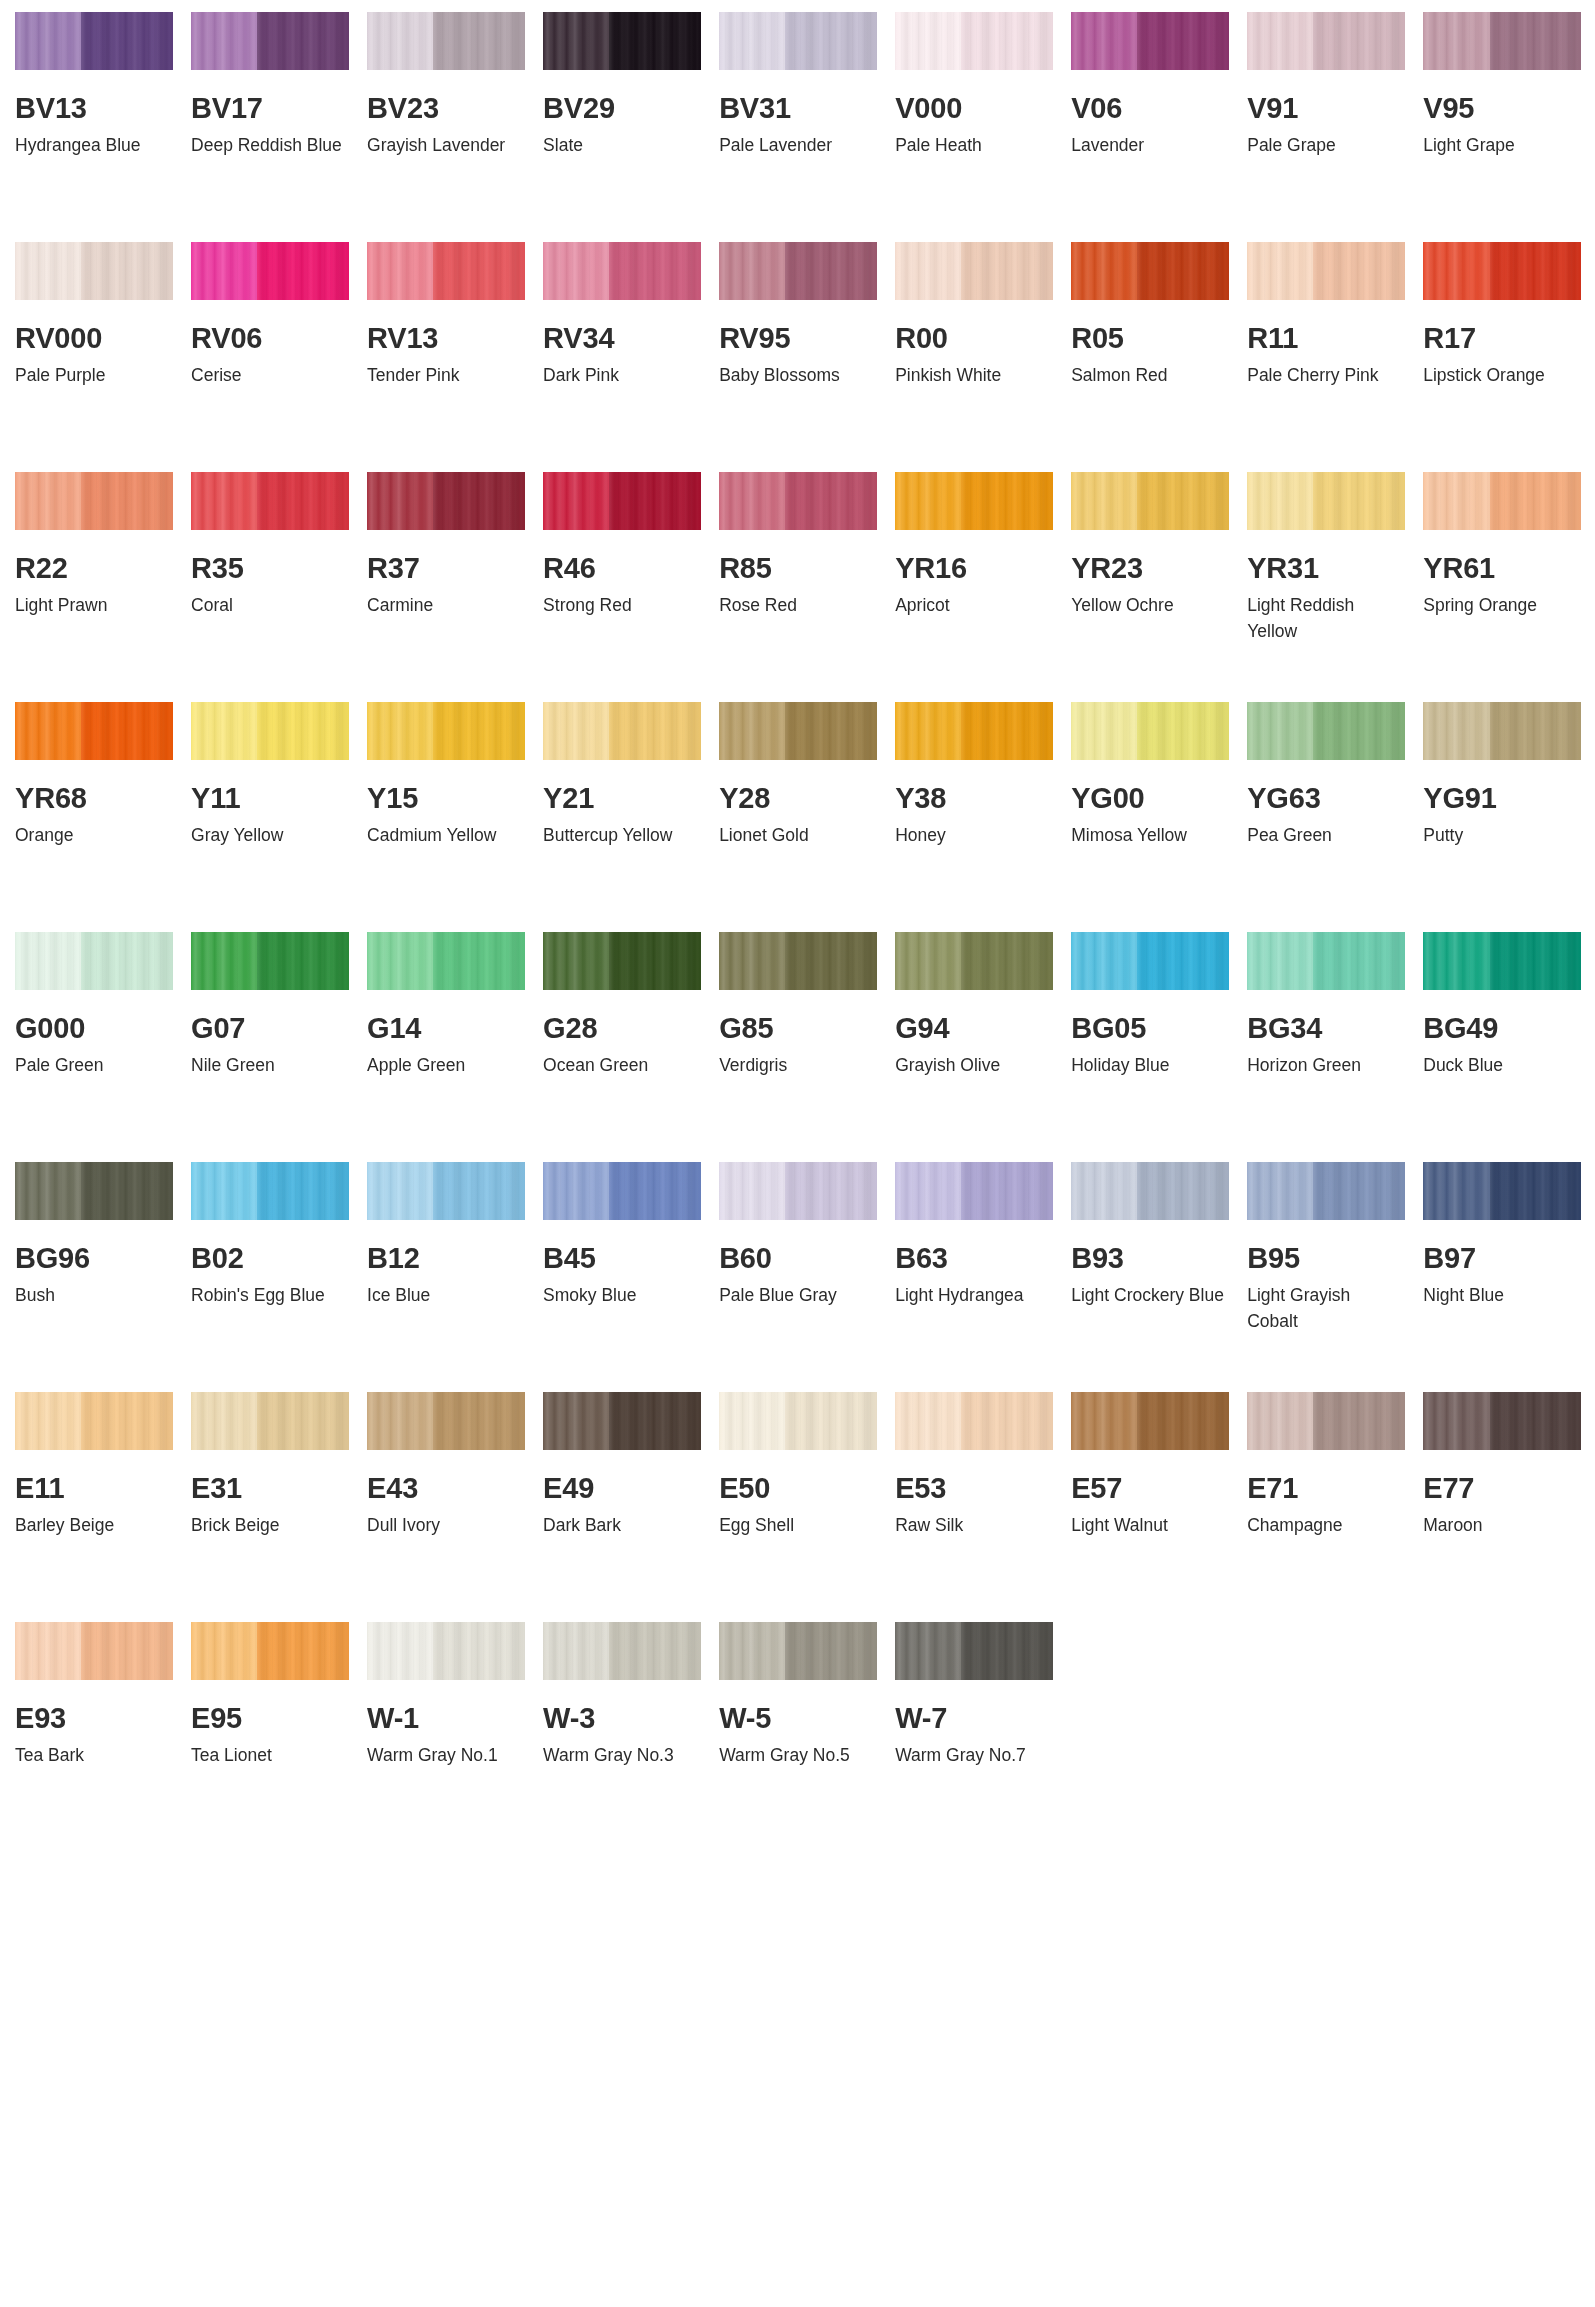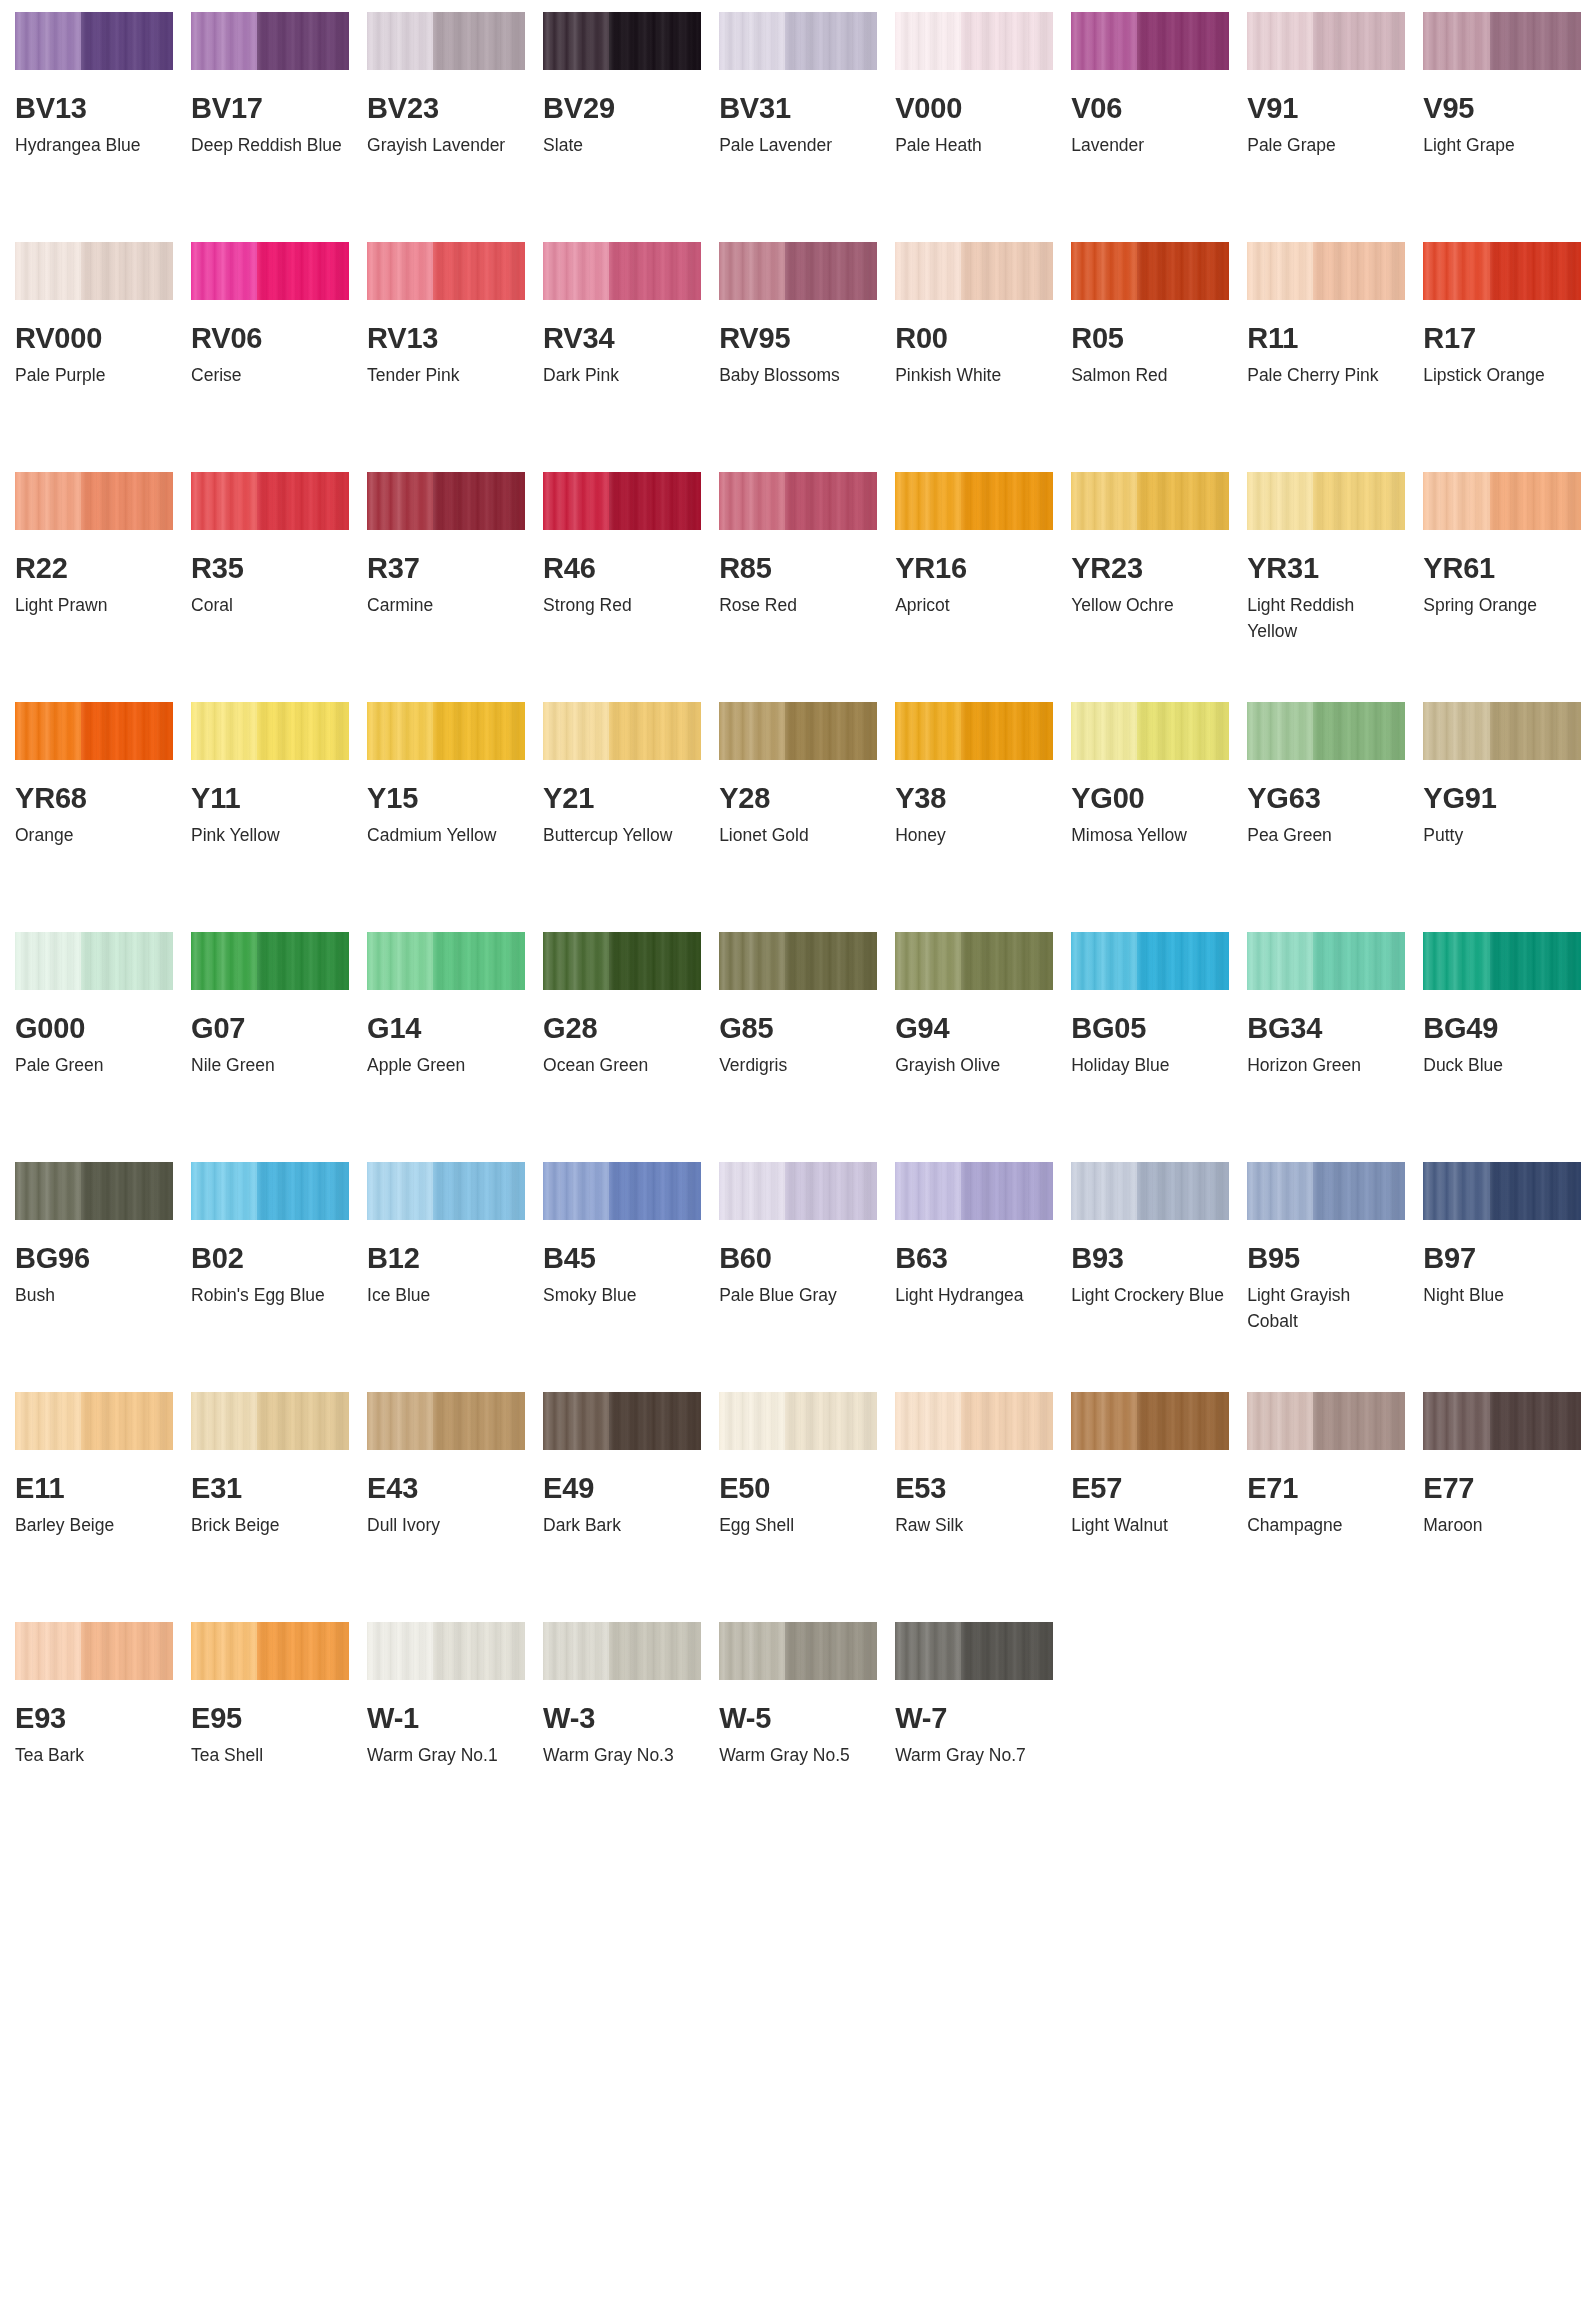--- a/index.html
+++ b/index.html
@@ -389,21 +389,21 @@
       <div class="desc">Orange</div>
     </div>
     <div class="cell">
       <div class="swatch">
         <div class="light" style="background: rgb(250, 232, 122);"></div>
         <div class="dark" style="background: rgb(249, 226, 94);"></div>
         <div class="streaks"></div>
         <div class="grain"></div>
       </div>
       <div class="code">Y11</div>
-      <div class="desc">Pink Yellow</div>
+      <div class="desc">Gray Yellow</div>
     </div>
     <div class="cell">
       <div class="swatch">
         <div class="light" style="background: rgb(246, 204, 75);"></div>
         <div class="dark" style="background: rgb(243, 189, 42);"></div>
         <div class="streaks"></div>
         <div class="grain"></div>
       </div>
       <div class="code">Y15</div>
       <div class="desc">Cadmium Yellow</div>
@@ -749,21 +749,21 @@
       <div class="desc">Tea Bark</div>
     </div>
     <div class="cell">
       <div class="swatch">
         <div class="light" style="background: rgb(251, 193, 116);"></div>
         <div class="dark" style="background: rgb(247, 159, 68);"></div>
         <div class="streaks"></div>
         <div class="grain"></div>
       </div>
       <div class="code">E95</div>
-      <div class="desc">Tea Shell</div>
+      <div class="desc">Tea Lionet</div>
     </div>
     <div class="cell">
       <div class="swatch">
         <div class="light" style="background: rgb(240, 239, 232);"></div>
         <div class="dark" style="background: rgb(230, 228, 218);"></div>
         <div class="streaks"></div>
         <div class="grain"></div>
       </div>
       <div class="code">W-1</div>
       <div class="desc">Warm Gray No.1</div>

